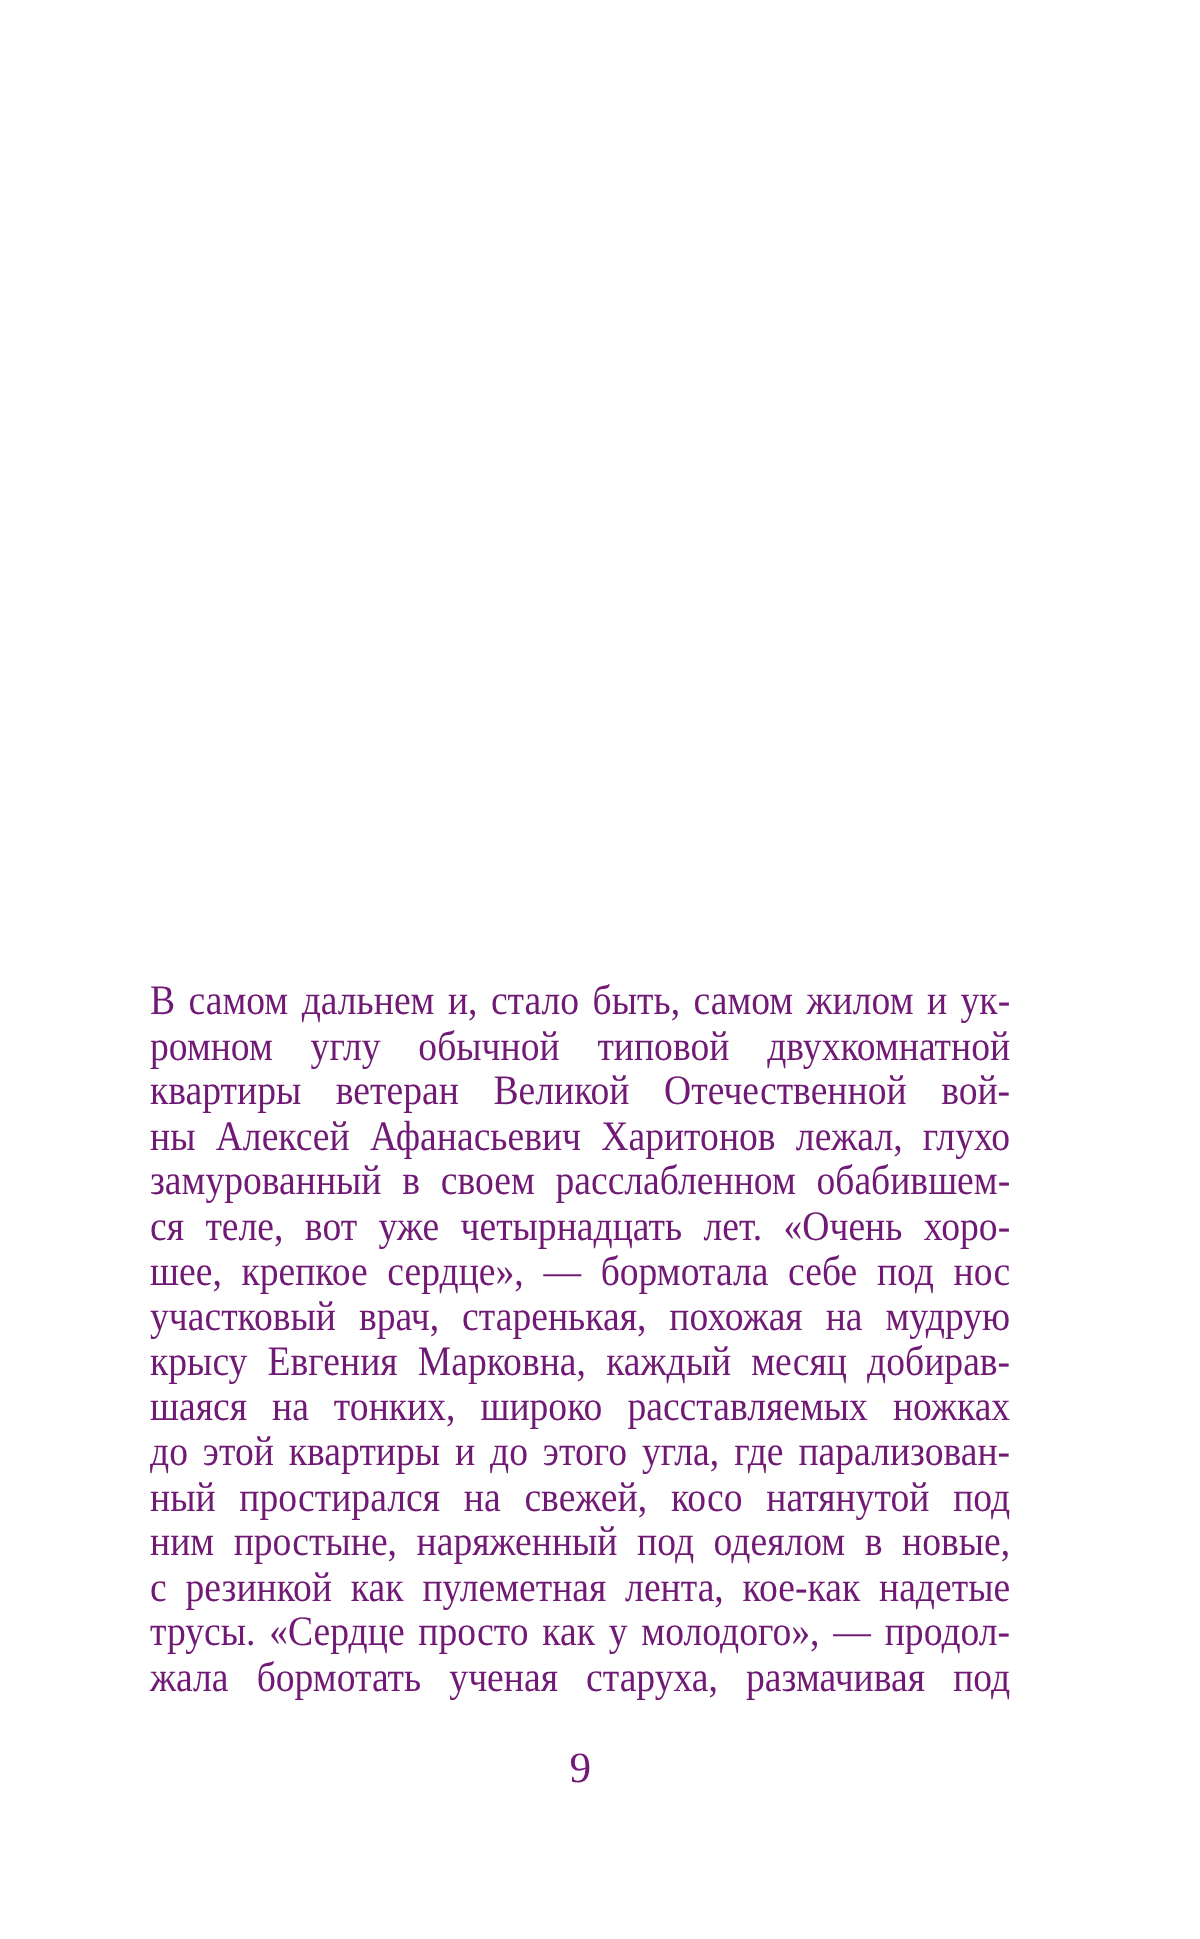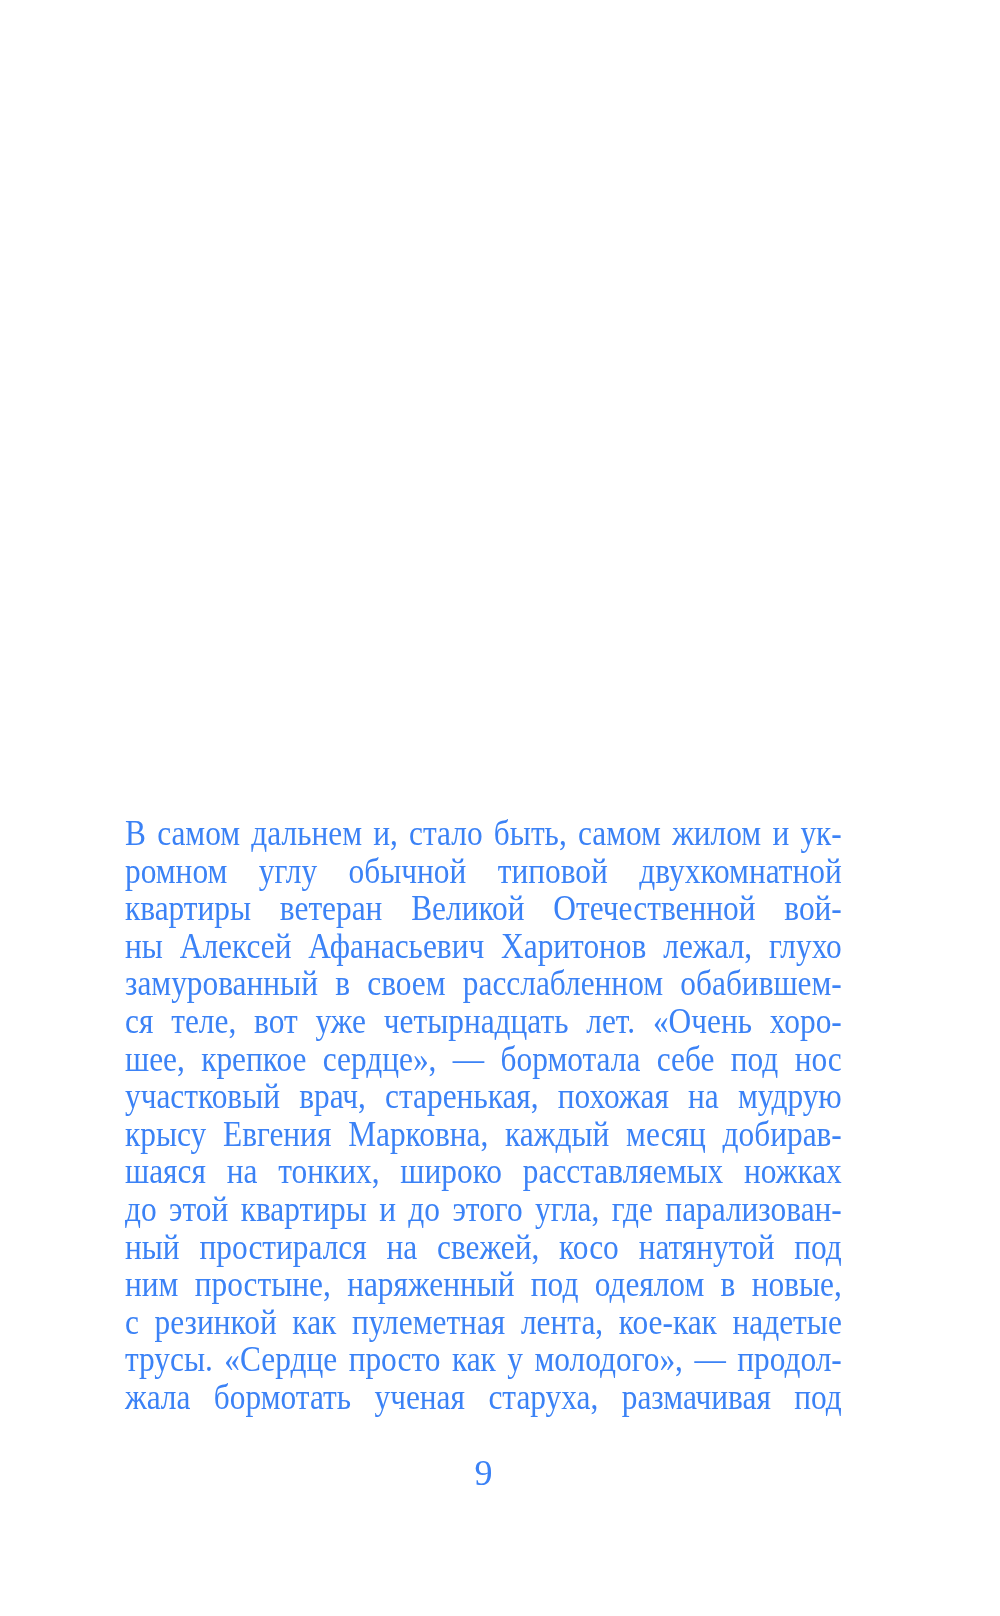--- a/index.html
+++ b/index.html
@@ -7,21 +7,21 @@
     padding: 0;
     background: #ffffff;
   }
   .book-page {
     position: relative;
     width: 1000px;
     height: 1616px;
     background: #ffffff;
     overflow: hidden;
     font-family: "Liberation Serif", "DejaVu Serif", serif;
-    color: #3b82f6;
+    color: #701a75;
   }
   .text-block {
     position: absolute;
     left: 125px;
     top: 815px;
     width: 800px;               
     transform: scaleX(0.896);   
     transform-origin: 0 0;
   }
   .text-line {

